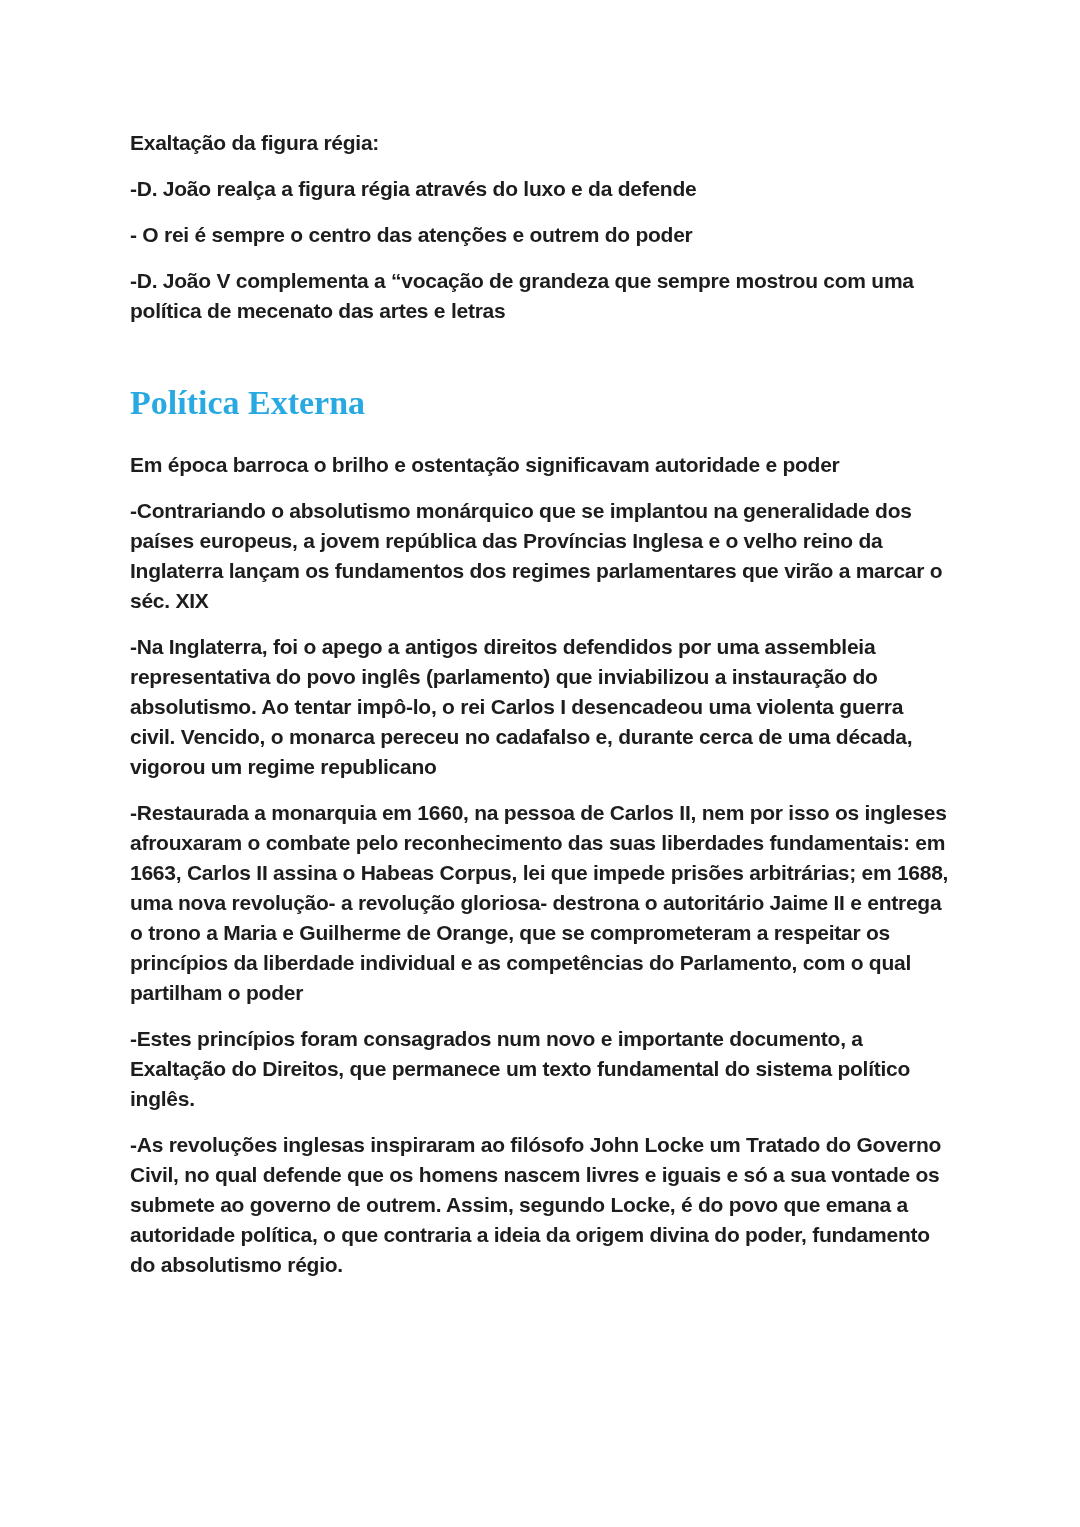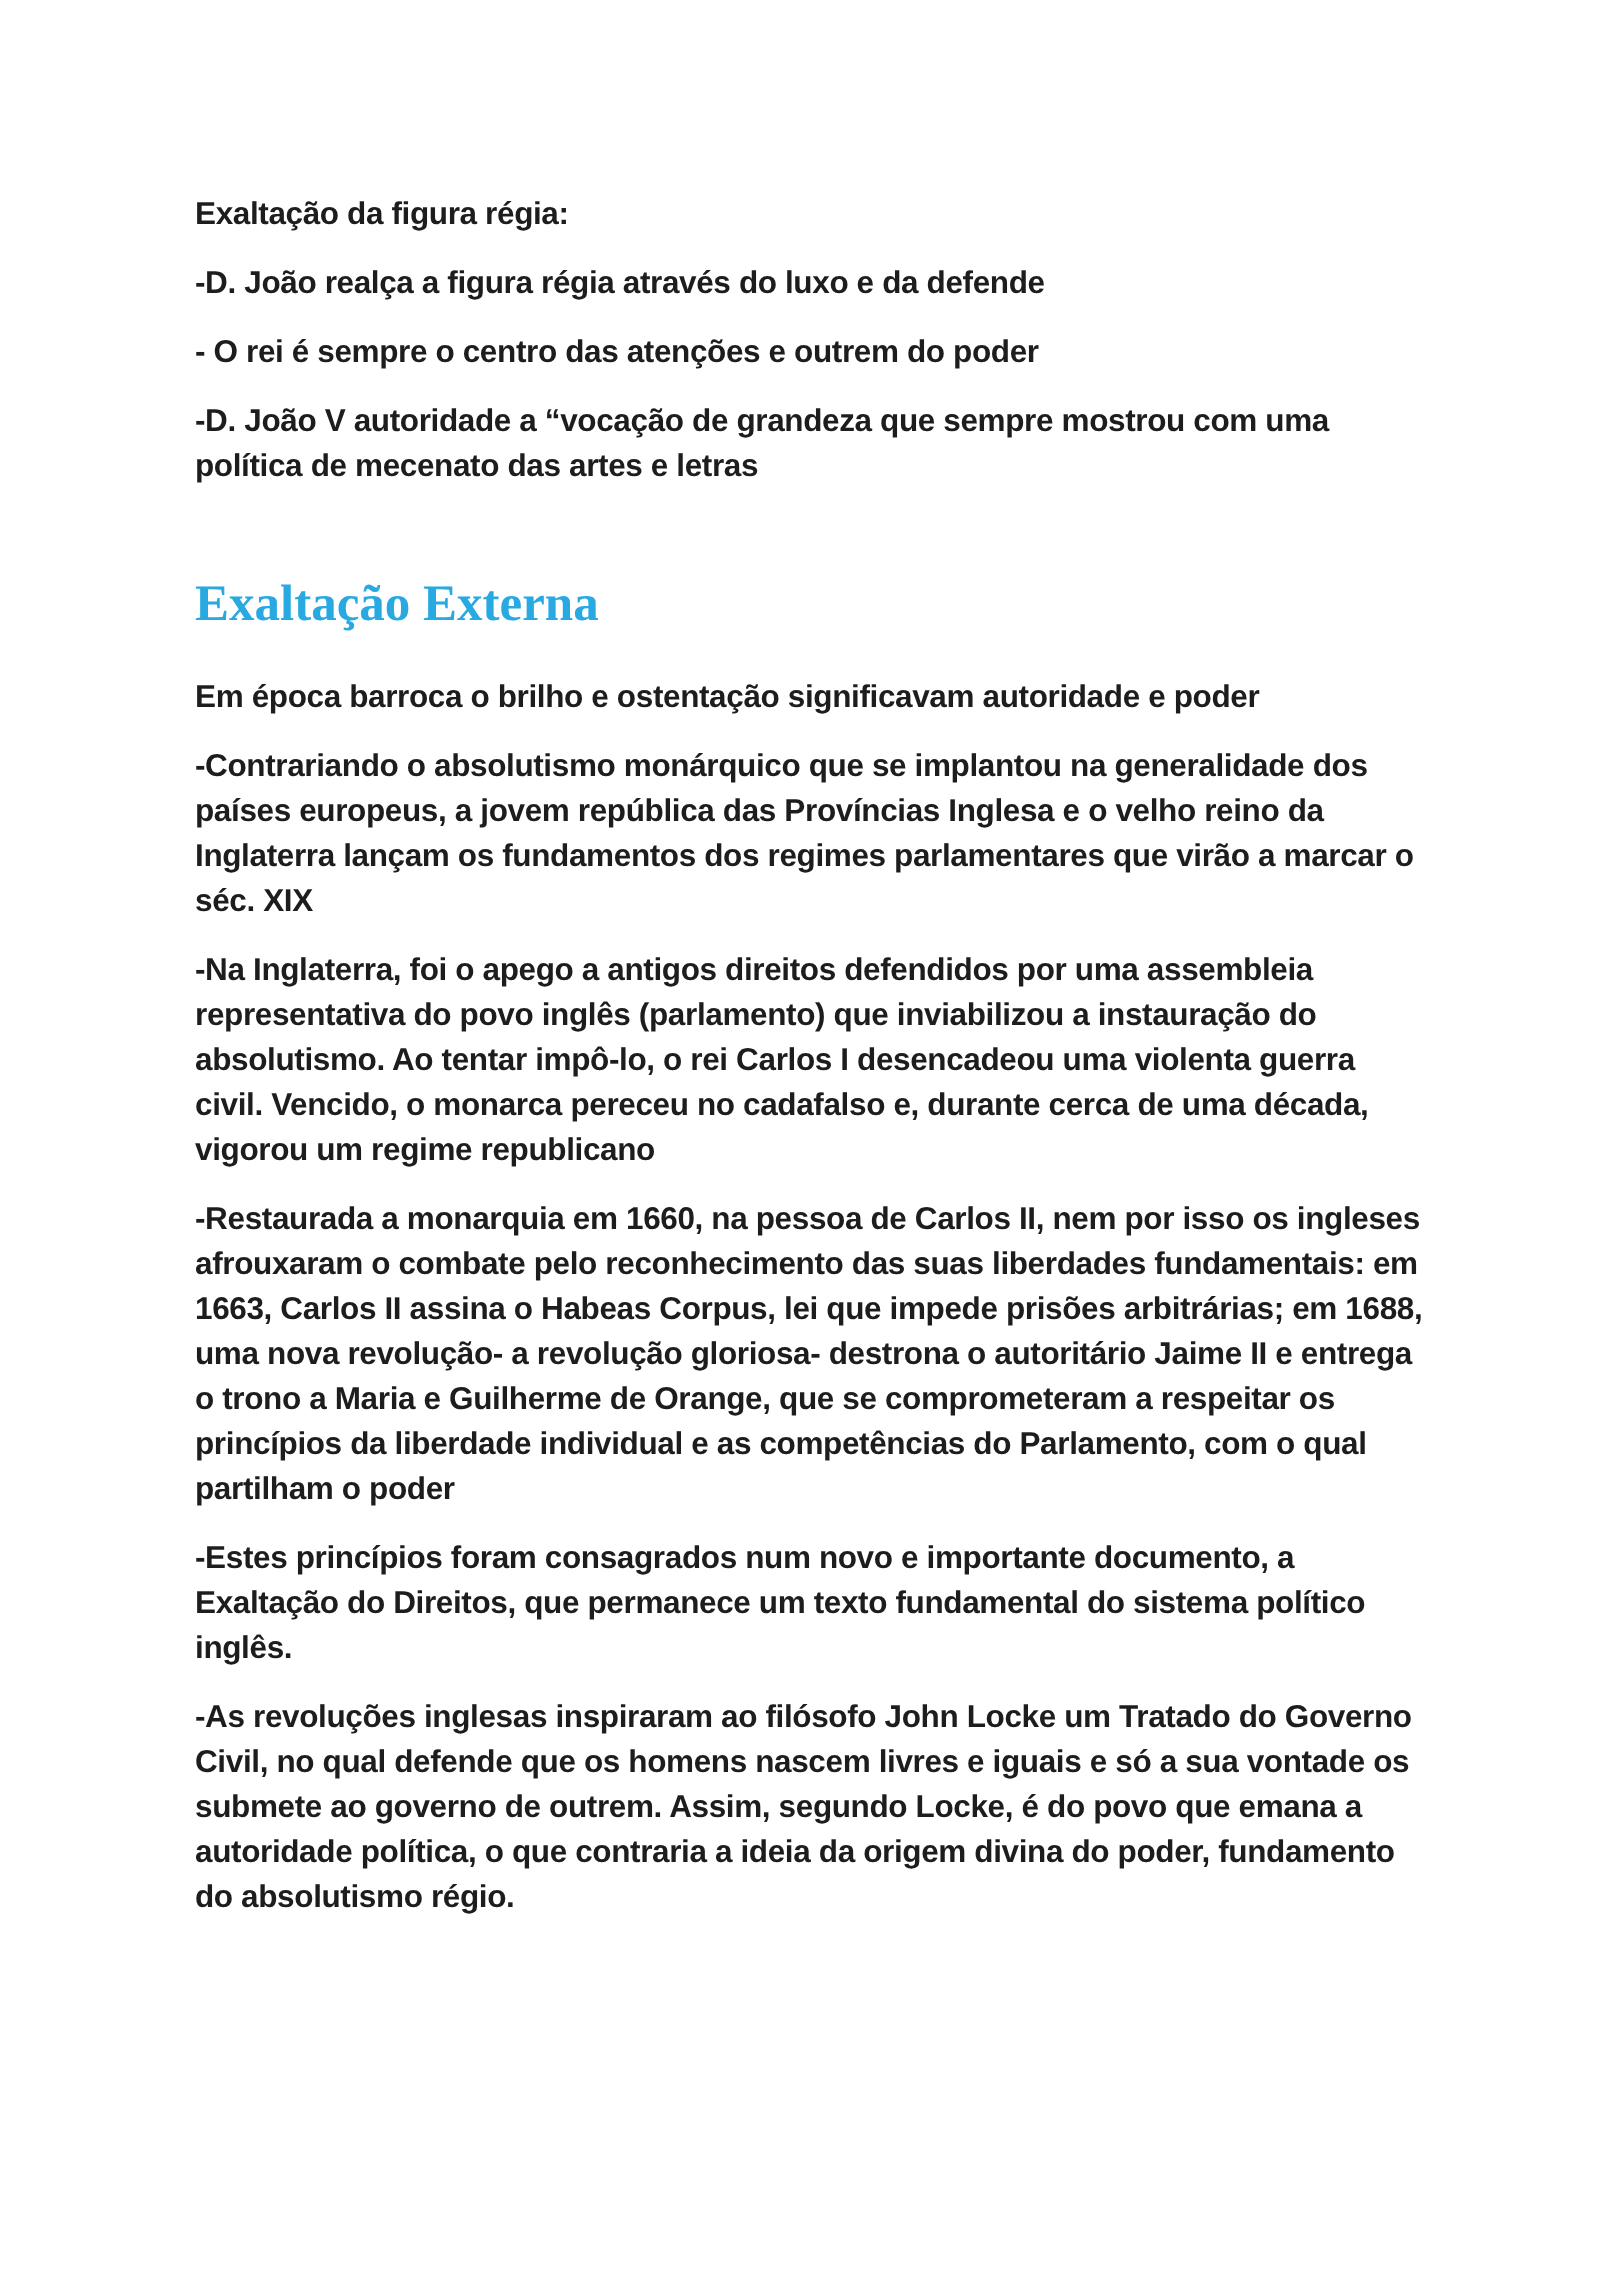--- a/index.html
+++ b/index.html
@@ -46,23 +46,23 @@
 <body>
 
 <div class="page">
 
   <p class="para">Exaltação da figura régia:</p>
 
   <p class="para">-D. João realça a figura régia através do luxo e da defende</p>
 
   <p class="para">- O rei é sempre o centro das atenções e outrem do poder</p>
 
-  <p class="para">-D. João V autoridade a “vocação de grandeza que sempre mostrou com uma política de mecenato das artes e letras</p>
+  <p class="para">-D. João V complementa a “vocação de grandeza que sempre mostrou com uma política de mecenato das artes e letras</p>
 
-  <h1 class="heading heading-1">Exaltação Externa</h1>
+  <h1 class="heading heading-1">Política Externa</h1>
 
   <p class="para">Em época barroca o brilho e ostentação significavam autoridade e poder</p>
 
 
   <p class="para">-Contrariando o absolutismo monárquico que se implantou na generalidade dos países europeus, a jovem república das Províncias Inglesa e o velho reino da Inglaterra lançam os fundamentos dos regimes parlamentares que virão a marcar o séc. XIX</p>
 
   <p class="para">-Na Inglaterra, foi o apego a antigos direitos defendidos por uma assembleia representativa do povo inglês (parlamento) que inviabilizou a instauração do absolutismo. Ao tentar impô-lo, o rei Carlos I desencadeou uma violenta guerra civil. Vencido, o monarca pereceu no cadafalso e, durante cerca de uma década, vigorou um regime republicano</p>
 
   <p class="para">-Restaurada a monarquia em 1660, na pessoa de Carlos II, nem por isso os ingleses afrouxaram o combate pelo reconhecimento das suas liberdades fundamentais: em 1663, Carlos II assina o Habeas Corpus, lei que impede prisões arbitrárias; em 1688, uma nova revolução- a revolução gloriosa- destrona o autoritário Jaime II e entrega o trono a Maria e Guilherme de Orange, que se comprometeram a respeitar os princípios da liberdade individual e as competências do Parlamento, com o qual partilham o poder</p>
 

